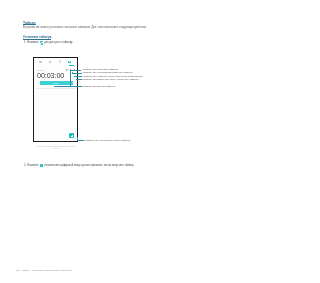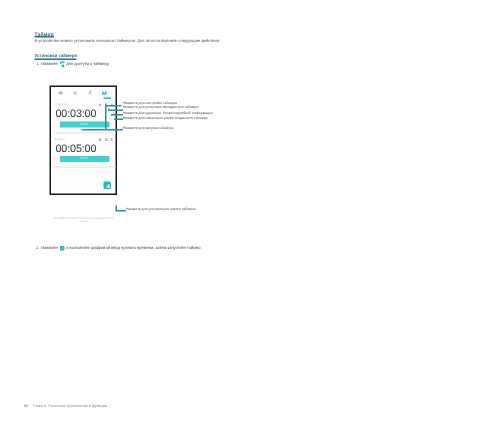--- a/index.html
+++ b/index.html
@@ -54,21 +54,21 @@
   .inline-icon.edit::after {
     content: ""; position: absolute; left: 1px; top: 1px;
     width: 1.6px; height: 1.6px; border: none;
     background: #fff; border-radius: 0;
     clip-path: polygon(0 100%, 25% 75%, 100% 0, 100% 25%, 25% 100%);
   }
 
   
   .phone {
     position: absolute; left: 32.5px; top: 57px;
-    width: 45px; height: 73px;
+    width: 45px; height: 85px;
     background: #fdfdfd;
     border: .5px solid #1a1a1a;
   }
   .phone-toolbar {
     position: absolute; left: 0; top: 0; width: 100%; height: 8px;
     display: flex; align-items: center; justify-content: space-around;
     padding: 0 2px;
   }
   .tb-icon { width: 3px; height: 3px; position: relative; opacity: .55; }
   .tb-icon.alarm::before {
@@ -238,32 +238,20 @@
         <span class="act repeat"></span>
         <span class="act bell"></span>
         <span class="act more"></span>
       </div>
       <div class="tc-time">00:03:00</div>
       <div class="tc-btn">
         <span>Старт</span>
       </div>
     </div>
 
-    <div class="timer-card c2">
-      <div class="tc-label">5 минут</div>
-      <div class="tc-actions">
-        <span class="act repeat"></span>
-        <span class="act bell"></span>
-        <span class="act more"></span>
-      </div>
-      <div class="tc-time">00:05:00</div>
-      <div class="tc-btn">
-        <span>Старт</span>
-      </div>
-    </div>
 
     <div class="fab"></div>
   </div>
 
   <div class="leader-dot" style="left:70px;  top:69.2px;"></div>
   <div class="leader" style="left:70px;  top:69.7px; width:9px;"></div>
   <div class="leader-v" style="left:79px;  top:69.7px; height:0px;"></div>
   <div class="leader" style="left:79px;  top:69.7px; width:2px;"></div>
   <div class="callout" style="left:82px; top:68.2px;">Нажмите для настройки таймера.</div>
 

